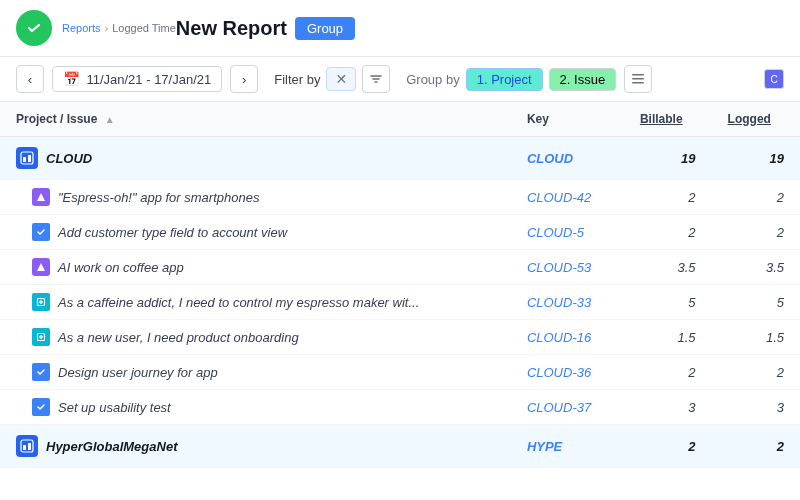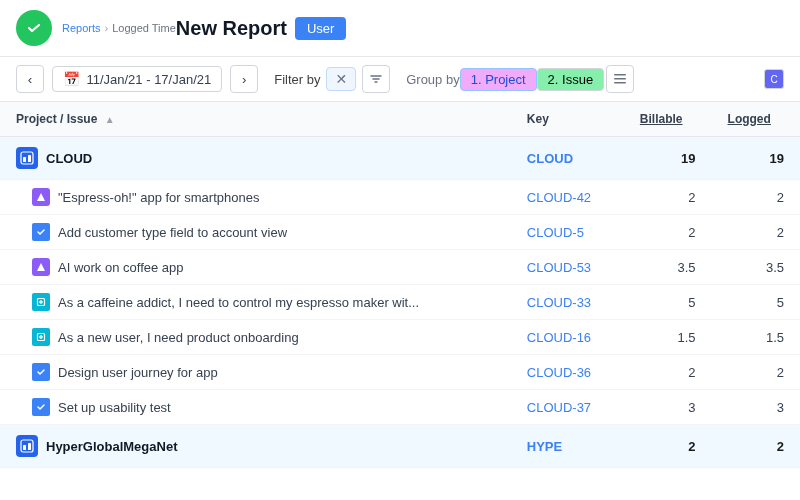--- a/index.html
+++ b/index.html
@@ -19,35 +19,35 @@
     
     .toolbar { display: flex; align-items: center; padding: 8px 16px; border-bottom: 1px solid #e5e7eb; gap: 8px; background: #fff; }
     .nav-btn { border: 1px solid #d1d5db; border-radius: 4px; background: #fff; width: 28px; height: 28px; display: flex; align-items: center; justify-content: center; cursor: pointer; color: #374151; }
     .date-range { display: flex; align-items: center; gap: 6px; border: 1px solid #d1d5db; border-radius: 4px; padding: 4px 10px; cursor: pointer; font-size: 13px; color: #374151; }
     .calendar-icon { font-size: 14px; color: #6b7280; }
     .filter-section { display: flex; align-items: center; gap: 6px; margin-left: 8px; }
     .filter-label { font-size: 13px; color: #404040; }
     .filter-tag { display: flex; align-items: center; gap: 4px; background: #eff6ff; border: 1px solid #bfdbfe; border-radius: 4px; padding: 3px 8px; font-size: 12px; color: #1d4ed8; }
     .filter-tag-close { cursor: pointer; color: #6b7280; font-size: 14px; }
     .filter-options-btn { border: 1px solid #d1d5db; border-radius: 4px; background: #fff; width: 28px; height: 28px; display: flex; align-items: center; justify-content: center; cursor: pointer; }
-    .group-section { display: flex; align-items: center; margin-left: 8px; }
+    .group-section { display: flex; align-items: center; gap: 6px; margin-left: 8px; }
     .group-label { font-size: 13px; color: #6b7280; }
     .group-btn { display: flex; align-items: center; gap: 4px; border: 1px solid #d1d5db; border-radius: 4px; padding: 3px 10px; cursor: pointer; font-size: 13px; background: #86efac; }
-    .group-btn.active { background: #f0abfc; border-color: #93c5fd; color: #1d4ed8; }
+    .group-btn.active { background: #5eead4; border-color: #93c5fd; color: #1d4ed8; }
     .more-btn { border: 1px solid #d1d5db; border-radius: 4px; background: #fff; width: 28px; height: 28px; display: flex; align-items: center; justify-content: center; cursor: pointer; margin-left: 2px; }
     .cloud-icon-sm { width: 20px; height: 20px; background: #6366f1; border-radius: 3px; display: flex; align-items: center; justify-content: center; color: #fff; font-size: 10px; margin-left: auto; border: 1px solid #d1d5db; }
 
     
     .table-container { overflow-y: auto; height: calc(500px - 130px); }
     table { width: 100%; border-collapse: collapse; }
     thead th { padding: 10px 16px; text-align: left; font-size: 12px; font-weight: 600; color: #374151; background: #f9fafb; border-bottom: 1px solid #e5e7eb; position: sticky; top: 0; }
     thead th.right { text-align: left; text-decoration: underline; }
     thead th .sort-icon { color: #9ca3af; font-size: 10px; margin-left: 4px; }
 
-    tbody tr { border-bottom: 1px solid #f3f4f6; }
+    tbody tr { border-bottom: 1px solid #f3f4f6; font-style: italic; }
 
     
     .project-row td { background: #f0f9ff; font-weight: 700; font-size: 13px; padding: 10px 16px; }
     .project-row .proj-name { color: #111827; display: flex; align-items: center; gap: 8px; }
     .project-row .proj-key { color: #3b82f6; font-weight: 600; }
     .project-row .proj-num { font-weight: 700; text-align: right; }
 
     
     .issue-row td { padding: 8px 16px; }
     .issue-name { display: flex; align-items: center; gap: 8px; color: #374151; padding-left: 16px; }
@@ -71,21 +71,21 @@
     </svg>
   </div>
   <div class="header-text">
     <div class="breadcrumb">
       <span class="breadcrumb-reports">Reports</span>
       <span class="breadcrumb-arrow">›</span>
       <span>Logged Time</span>
     </div>
     <div class="report-title">
       <span>New Report</span>
-      <button class="save-btn">User</button>
+      <button class="save-btn">Group</button>
     </div>
   </div>
 </div>
 
 <div class="toolbar">
   <button class="nav-btn">‹</button>
   <div class="date-range">
     <span class="calendar-icon">📅</span>
     <span>11/Jan/21 - 17/Jan/21</span>
   </div>

